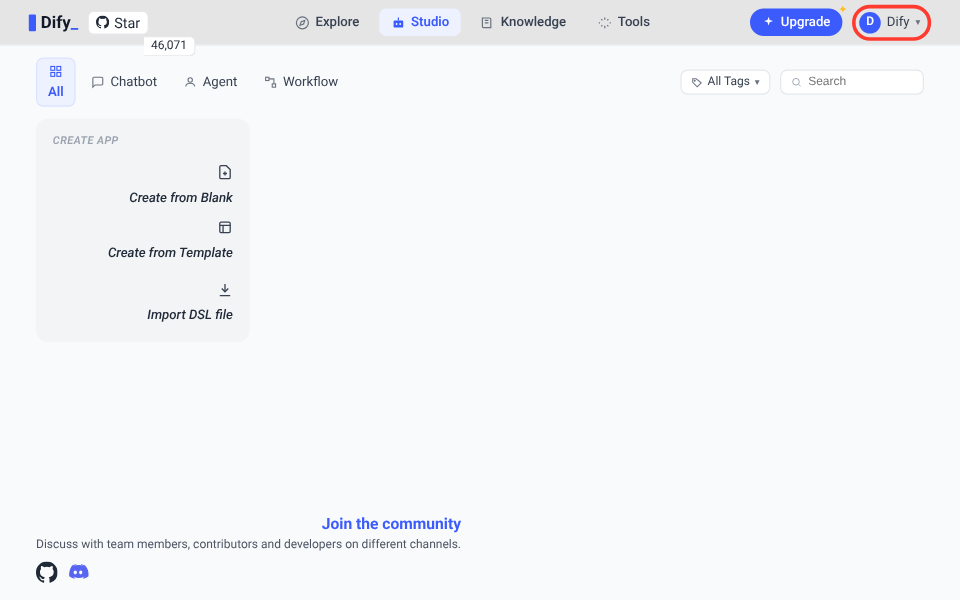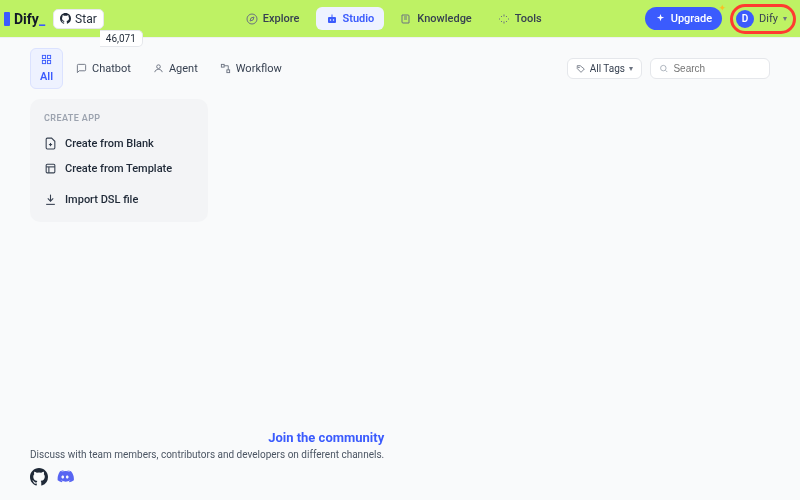--- a/index.html
+++ b/index.html
@@ -1,17 +1,17 @@
 <!DOCTYPE html>
 <html><head>
 <meta charset="utf-8">
 <style>
   * { box-sizing: border-box; margin: 0; padding: 0; }
   body { font-family: -apple-system, BlinkMacSystemFont, "Segoe UI", Roboto, Helvetica, Arial, sans-serif; background: #f9fafb; color: #1f2937; width: 800px; height: 500px; overflow: hidden; font-size: 11px; }
-  .header { display: flex; align-items: center; padding: 6px 4px; background: #bef264; border-bottom: 1px solid #eef0f3; height: 38px; }
+  .header { display: flex; align-items: center; padding: 6px 24px; background: #e5e5e5; border-bottom: 1px solid #eef0f3; height: 38px; }
   .logo { display: flex; align-items: center; font-weight: 700; font-size: 14px; color: #111827; margin-right: 8px; }
   .logo .mark { width: 6px; height: 14px; background: #3b5bfd; border-radius: 1px; margin-right: 4px; }
   .logo .dot { color: #3b5bfd; }
   .star-btn { display: inline-flex; align-items: center; gap: 4px; border: 1px solid #e5e7eb; border-radius: 5px; padding: 2px 6px; font-size: 12px; background: #fff; cursor: pointer; }
   .star-count { border: 1px solid #e5e7eb; border-left: none; border-radius: 0 5px 5px 0; padding: 2px 6px; font-size: 10px; background: #fff; margin-left: -4px; margin-top: 40px; }
   .nav { flex: 1; display: flex; justify-content: center; gap: 6px; }
   .nav-item { display: inline-flex; align-items: center; gap: 5px; padding: 5px 10px; border-radius: 6px; cursor: pointer; font-size: 11px; color: #374151; font-weight: 500; }
   .nav-item.active { background: #eef2ff; color: #3b5bfd; font-weight: 600; }
   .right { display: flex; align-items: center; gap: 8px; }
   .upgrade { display: inline-flex; align-items: center; gap: 5px; background: #3b5bfd; color: #fff; padding: 5px 10px; border-radius: 999px; font-size: 11px; font-weight: 500; cursor: pointer; position: relative; }
@@ -23,24 +23,24 @@
 
   .subbar { display: flex; align-items: center; padding: 10px 30px; gap: 10px; }
   .filters { display: flex; gap: 4px; }
   .filter { display: inline-flex; align-items: center; gap: 5px; padding: 5px 9px; border-radius: 6px; cursor: pointer; font-size: 11px; color: #374151; }
   .filter.active { background: #eef2ff; color: #3b5bfd; font-weight: 600; border: 1px solid #dbe2ff; flex-direction: column; }
   .subbar-right { margin-left: auto; display: flex; gap: 8px; align-items: center; }
   .tags-btn { display: inline-flex; align-items: center; gap: 4px; border: 1px solid #e5e7eb; background: #fff; border-radius: 6px; padding: 4px 8px; font-size: 10px; color: #374151; cursor: pointer; }
   .search { display: flex; align-items: center; gap: 5px; border: 1px solid #e5e7eb; background: #fff; border-radius: 6px; padding: 4px 8px; font-size: 10px; width: 120px; }
   .search input { border: none; outline: none; font-size: 10px; width: 100%; background: transparent; }
 
-  .content { padding: 0 30px; }
+  .content { padding: 0 30px; font-style: italic; }
   .card { background: #f3f4f6; border-radius: 10px; width: 178px; padding: 14px 0 10px 0; }
   .card-title { font-size: 9px; font-weight: 600; letter-spacing: 0.4px; color: #9ca3af; padding: 0 14px 8px 14px; }
-  .card-item { display: flex; align-items: flex-end; gap: 8px; padding: 6px 14px; font-size: 11px; color: #1f2937; cursor: pointer; font-weight: 500; }
+  .card-item { display: flex; align-items: flex-end; gap: 8px; padding: 6px 14px; font-size: 11px; color: #1f2937; cursor: pointer; font-weight: 500; flex-direction: column; }
   .card-sep { height: 6px; }
 
   .footer { position: absolute; bottom: 14px; left: 30px; text-align: right; }
   .footer h3 { font-size: 13px; font-weight: 700; color: #3b5bfd; margin-bottom: 4px; }
   .footer p { font-size: 10px; color: #4b5563; margin-bottom: 8px; }
   .footer-icons { display: flex; gap: 8px; }
   .fi { width: 18px; height: 18px; display: flex; align-items: center; justify-content: center; cursor: pointer; }
 
   svg { display: block; }
 </style>

